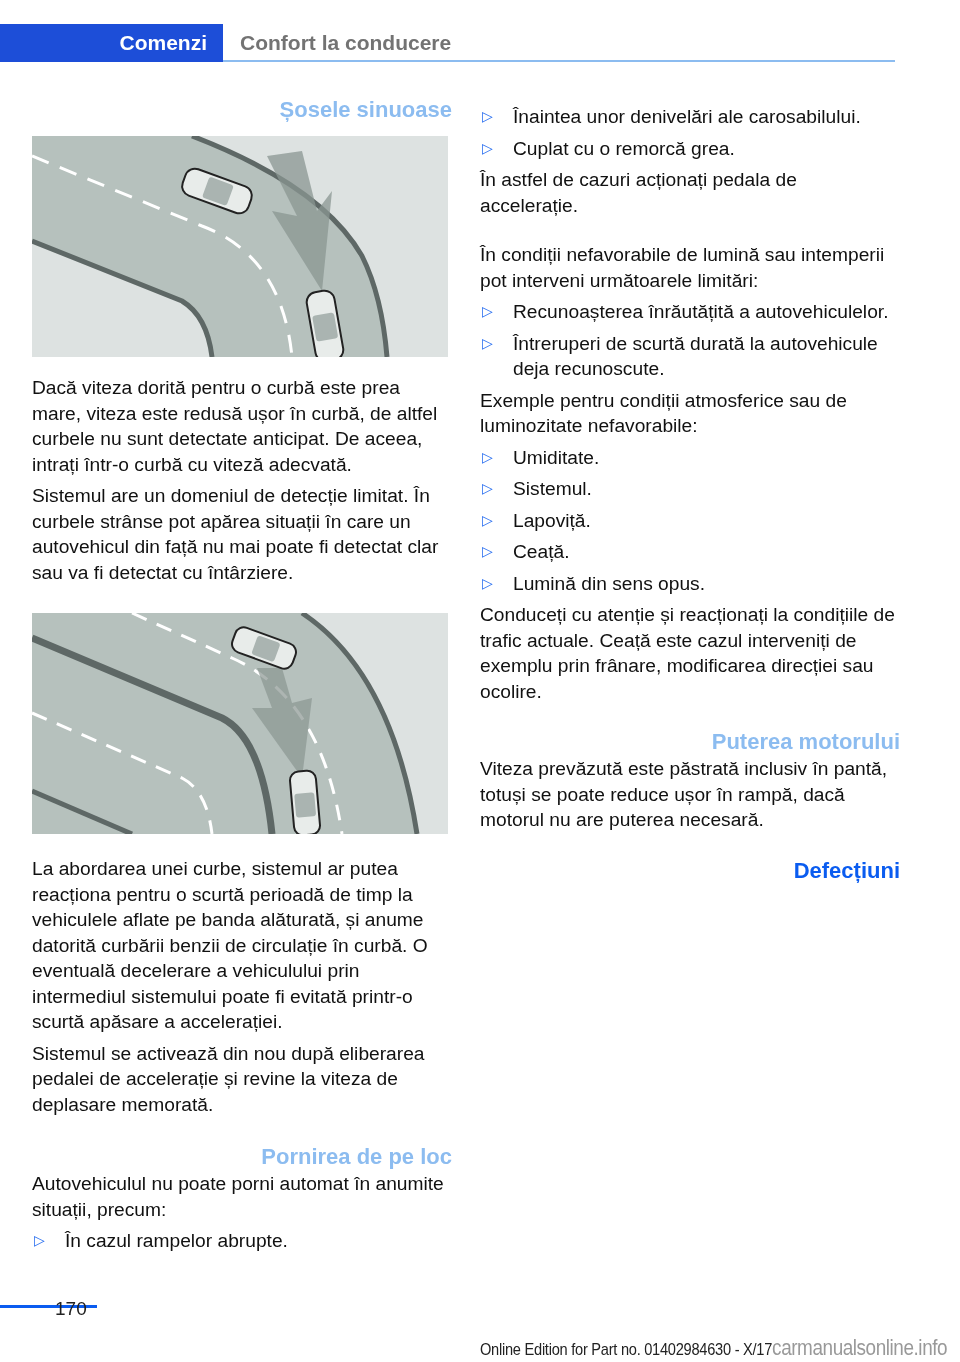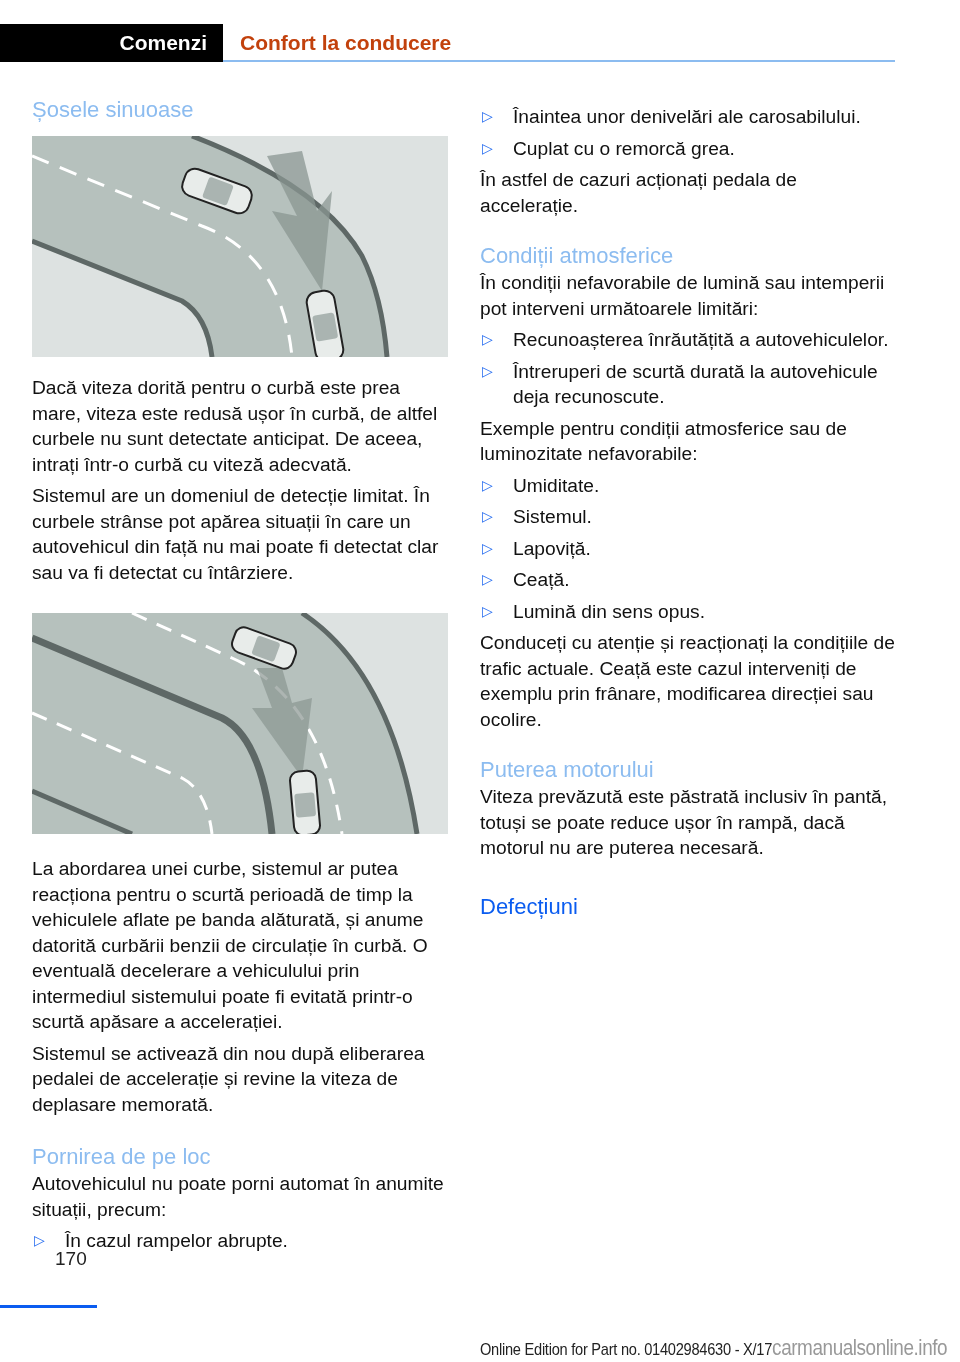--- a/index.html
+++ b/index.html
@@ -1,37 +1,37 @@
 <!DOCTYPE html>
 <html><head>
 <meta charset="utf-8">
 <style>
   html, body { margin: 0; padding: 0; background: #ffffff; }
   body { width: 960px; height: 1362px; position: relative; overflow: hidden;
          font-family: "Liberation Sans", "DejaVu Sans", sans-serif; color: #111111; }
   .header { position: absolute; top: 24px; left: 0; width: 895px; height: 38px; }
-  .tab-active { position: absolute; left: 0; top: 0; width: 223px; height: 38px; background: #000000;
+  .tab-active { position: absolute; left: 0; top: 0; width: 223px; height: 38px; background: #1d4ed8;
                 color: #fff; font-weight: bold; font-size: 21px; text-align: right; box-sizing: border-box;
                 padding-right: 16px; line-height: 38px; }
   .tab-inactive { position: absolute; left: 223px; top: 0; height: 38px; line-height: 38px; padding-left: 17px;
-                  color: #c2410c; font-weight: bold; font-size: 21px; }
+                  color: #737373; font-weight: bold; font-size: 21px; }
   .header-rule { position: absolute; left: 223px; top: 36px; width: 672px; height: 2px; background: #8cbcf0; }
 
   .col { position: absolute; top: 96px; font-size: 19.2px; line-height: 25.5px; }
   .col-left { left: 32px; width: 420px; }
   .col-right { left: 480px; width: 420px; }
-  .h2 { font-weight: normal; font-size: 22px; color: #8cbcf0; margin: 0; line-height: 28px; }
-  .h2.strong { color: #0a5cf0; margin-top: 8px; }
+  .h2 { font-weight: bold; font-size: 22px; color: #8cbcf0; margin: 0; line-height: 28px; text-align: right; }
+  .h2.strong { color: #0a5cf0; }
   p { margin: 0 0 6px 0; }
   ul { list-style: none; padding: 0; margin: 0; }
   li { position: relative; padding-left: 33px; margin-bottom: 6px; }
   .bullet { position: absolute; left: 2px; top: 0; color: #2a6ff0; font-size: 14px; }
   .figure { display: block; width: 416px; height: 221px; background: #dde2e1; margin: 0; }
   .footer-rule { position: absolute; left: 0; top: 1305px; width: 97px; height: 3px; background: #0a5cf0; }
-  .page-num { position: absolute; left: 55px; top: 1248px; font-size: 19px; color: #222; }
+  .page-num { position: absolute; left: 55px; top: 1298px; font-size: 19px; color: #222; }
   .edition { position: absolute; left: 480px; top: 1335px; font-size: 17px; color: #222; letter-spacing: -0.3px;
              transform: scaleX(0.86); transform-origin: left; white-space: nowrap; }
   .watermark { color: #999; font-size: 22px; letter-spacing: -0.5px; }
 </style>
 </head>
 <body>
 
 <div class="header">
   <div class="tab-active">Comenzi</div>
   <div class="tab-inactive">Confort la conducere</div>
@@ -95,21 +95,20 @@
 </div>
 
 <div class="col col-right" style="top:104px;">
   <ul>
     <li><span class="bullet">▷</span><span>Înaintea unor denivelări ale carosabilului.</span></li>
     <li><span class="bullet">▷</span><span>Cuplat cu o remorcă grea.</span></li>
   </ul>
   <p>În astfel de cazuri acționați pedala de accelerație.</p>
 
   <div style="height:18px"></div>
-  <h2 class="h2">Condiții atmosferice</h2>
   <p>În condiții nefavorabile de lumină sau intemperii pot interveni următoarele limitări:</p>
   <ul>
     <li><span class="bullet">▷</span><span>Recunoașterea înrăutățită a autovehiculelor.</span></li>
     <li><span class="bullet">▷</span><span>Întreruperi de scurtă durată la autovehicule deja recunoscute.</span></li>
   </ul>
   <p>Exemple pentru condiții atmosferice sau de luminozitate nefavorabile:</p>
   <ul>
     <li><span class="bullet">▷</span><span>Umiditate.</span></li>
     <li><span class="bullet">▷</span><span>Sistemul.</span></li>
     <li><span class="bullet">▷</span><span>Lapoviță.</span></li>

